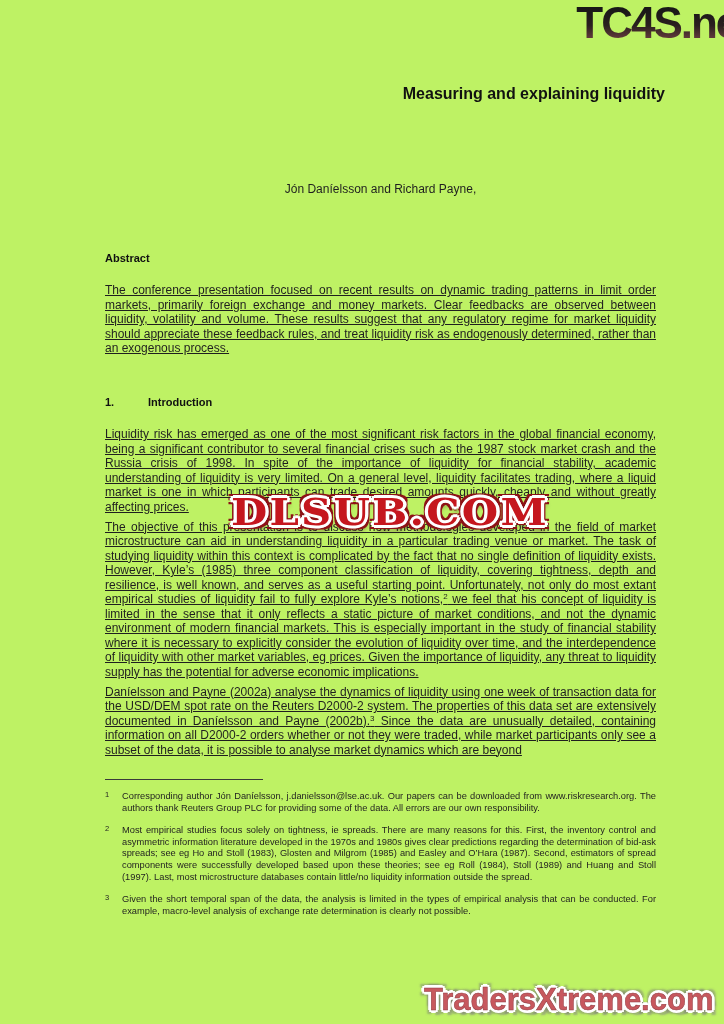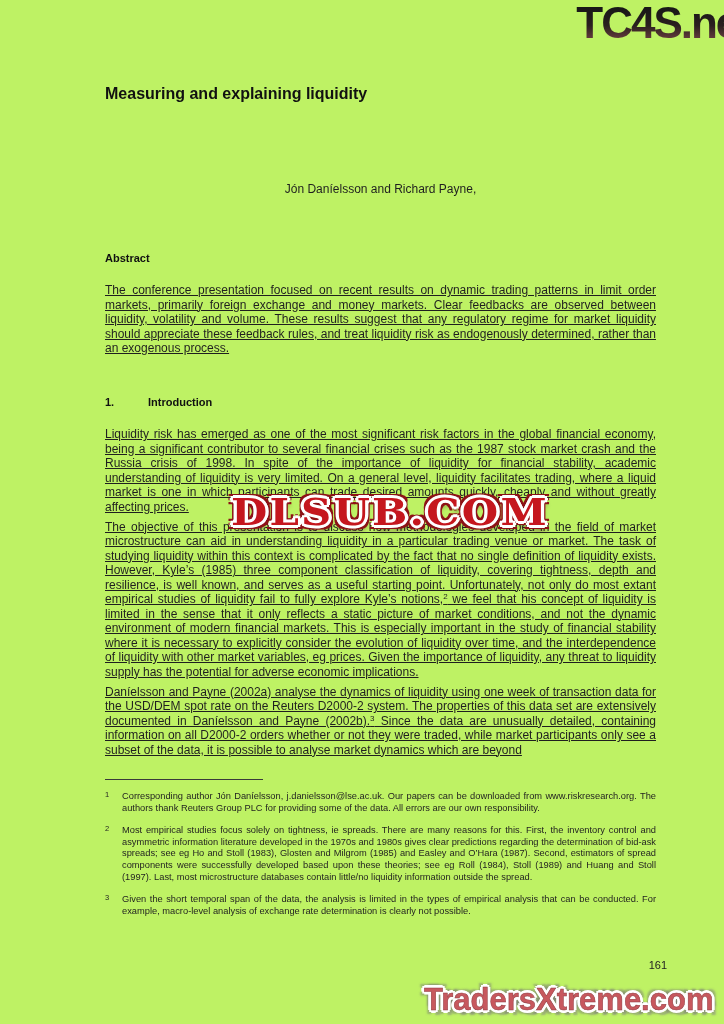--- a/index.html
+++ b/index.html
@@ -9,22 +9,22 @@
     height: 1024px;
     background: #bef264;
     font-family: "Liberation Sans", sans-serif;
     color: #1f1f1f;
     overflow: hidden;
     padding-left: 31px;
   }
 
   
   .title-block {
-    position: absolute; left: 105px; top: 84px; width: 551px;
-    text-align: left; font-weight: bold; font-size: 16px; line-height: 20.5px;
+    position: absolute; left: 114px; top: 84px; width: 551px;
+    text-align: right; font-weight: bold; font-size: 16px; line-height: 20.5px;
     color: #111;
   }
   .t-sup { font-size: 9px; vertical-align: 6px; font-weight: bold; }
 
   .authors {
     position: absolute; left: 105px; top: 181px; width: 551px;
     text-align: center; font-size: 12px; line-height: 17px;
   }
 
   
@@ -133,18 +133,17 @@
     <div class="fn">
       <span class="fn-marker">2</span>
       <div class="fn-text">Most empirical studies focus solely on tightness, ie spreads. There are many reasons for this. First, the inventory control and asymmetric information literature developed in the 1970s and 1980s gives clear predictions regarding the determination of bid-ask spreads; see eg Ho and Stoll (1983), Glosten and Milgrom (1985) and Easley and O’Hara (1987). Second, estimators of spread components were successfully developed based upon these theories; see eg Roll (1984), Stoll (1989) and Huang and Stoll (1997). Last, most microstructure databases contain little/no liquidity information outside the spread.</div>
     </div>
     <div class="fn">
       <span class="fn-marker">3</span>
       <div class="fn-text">Given the short temporal span of the data, the analysis is limited in the types of empirical analysis that can be conducted. For example, macro-level analysis of exchange rate determination is clearly not possible.</div>
     </div>
   </div>
 
-  <div class="page-number">161</div>
 
   <div class="wm wm-mid">DLSUB.COM</div>
   <div class="wm wm-bottom">TradersXtreme.com</div>
 
 </div>
 
 </body></html>

